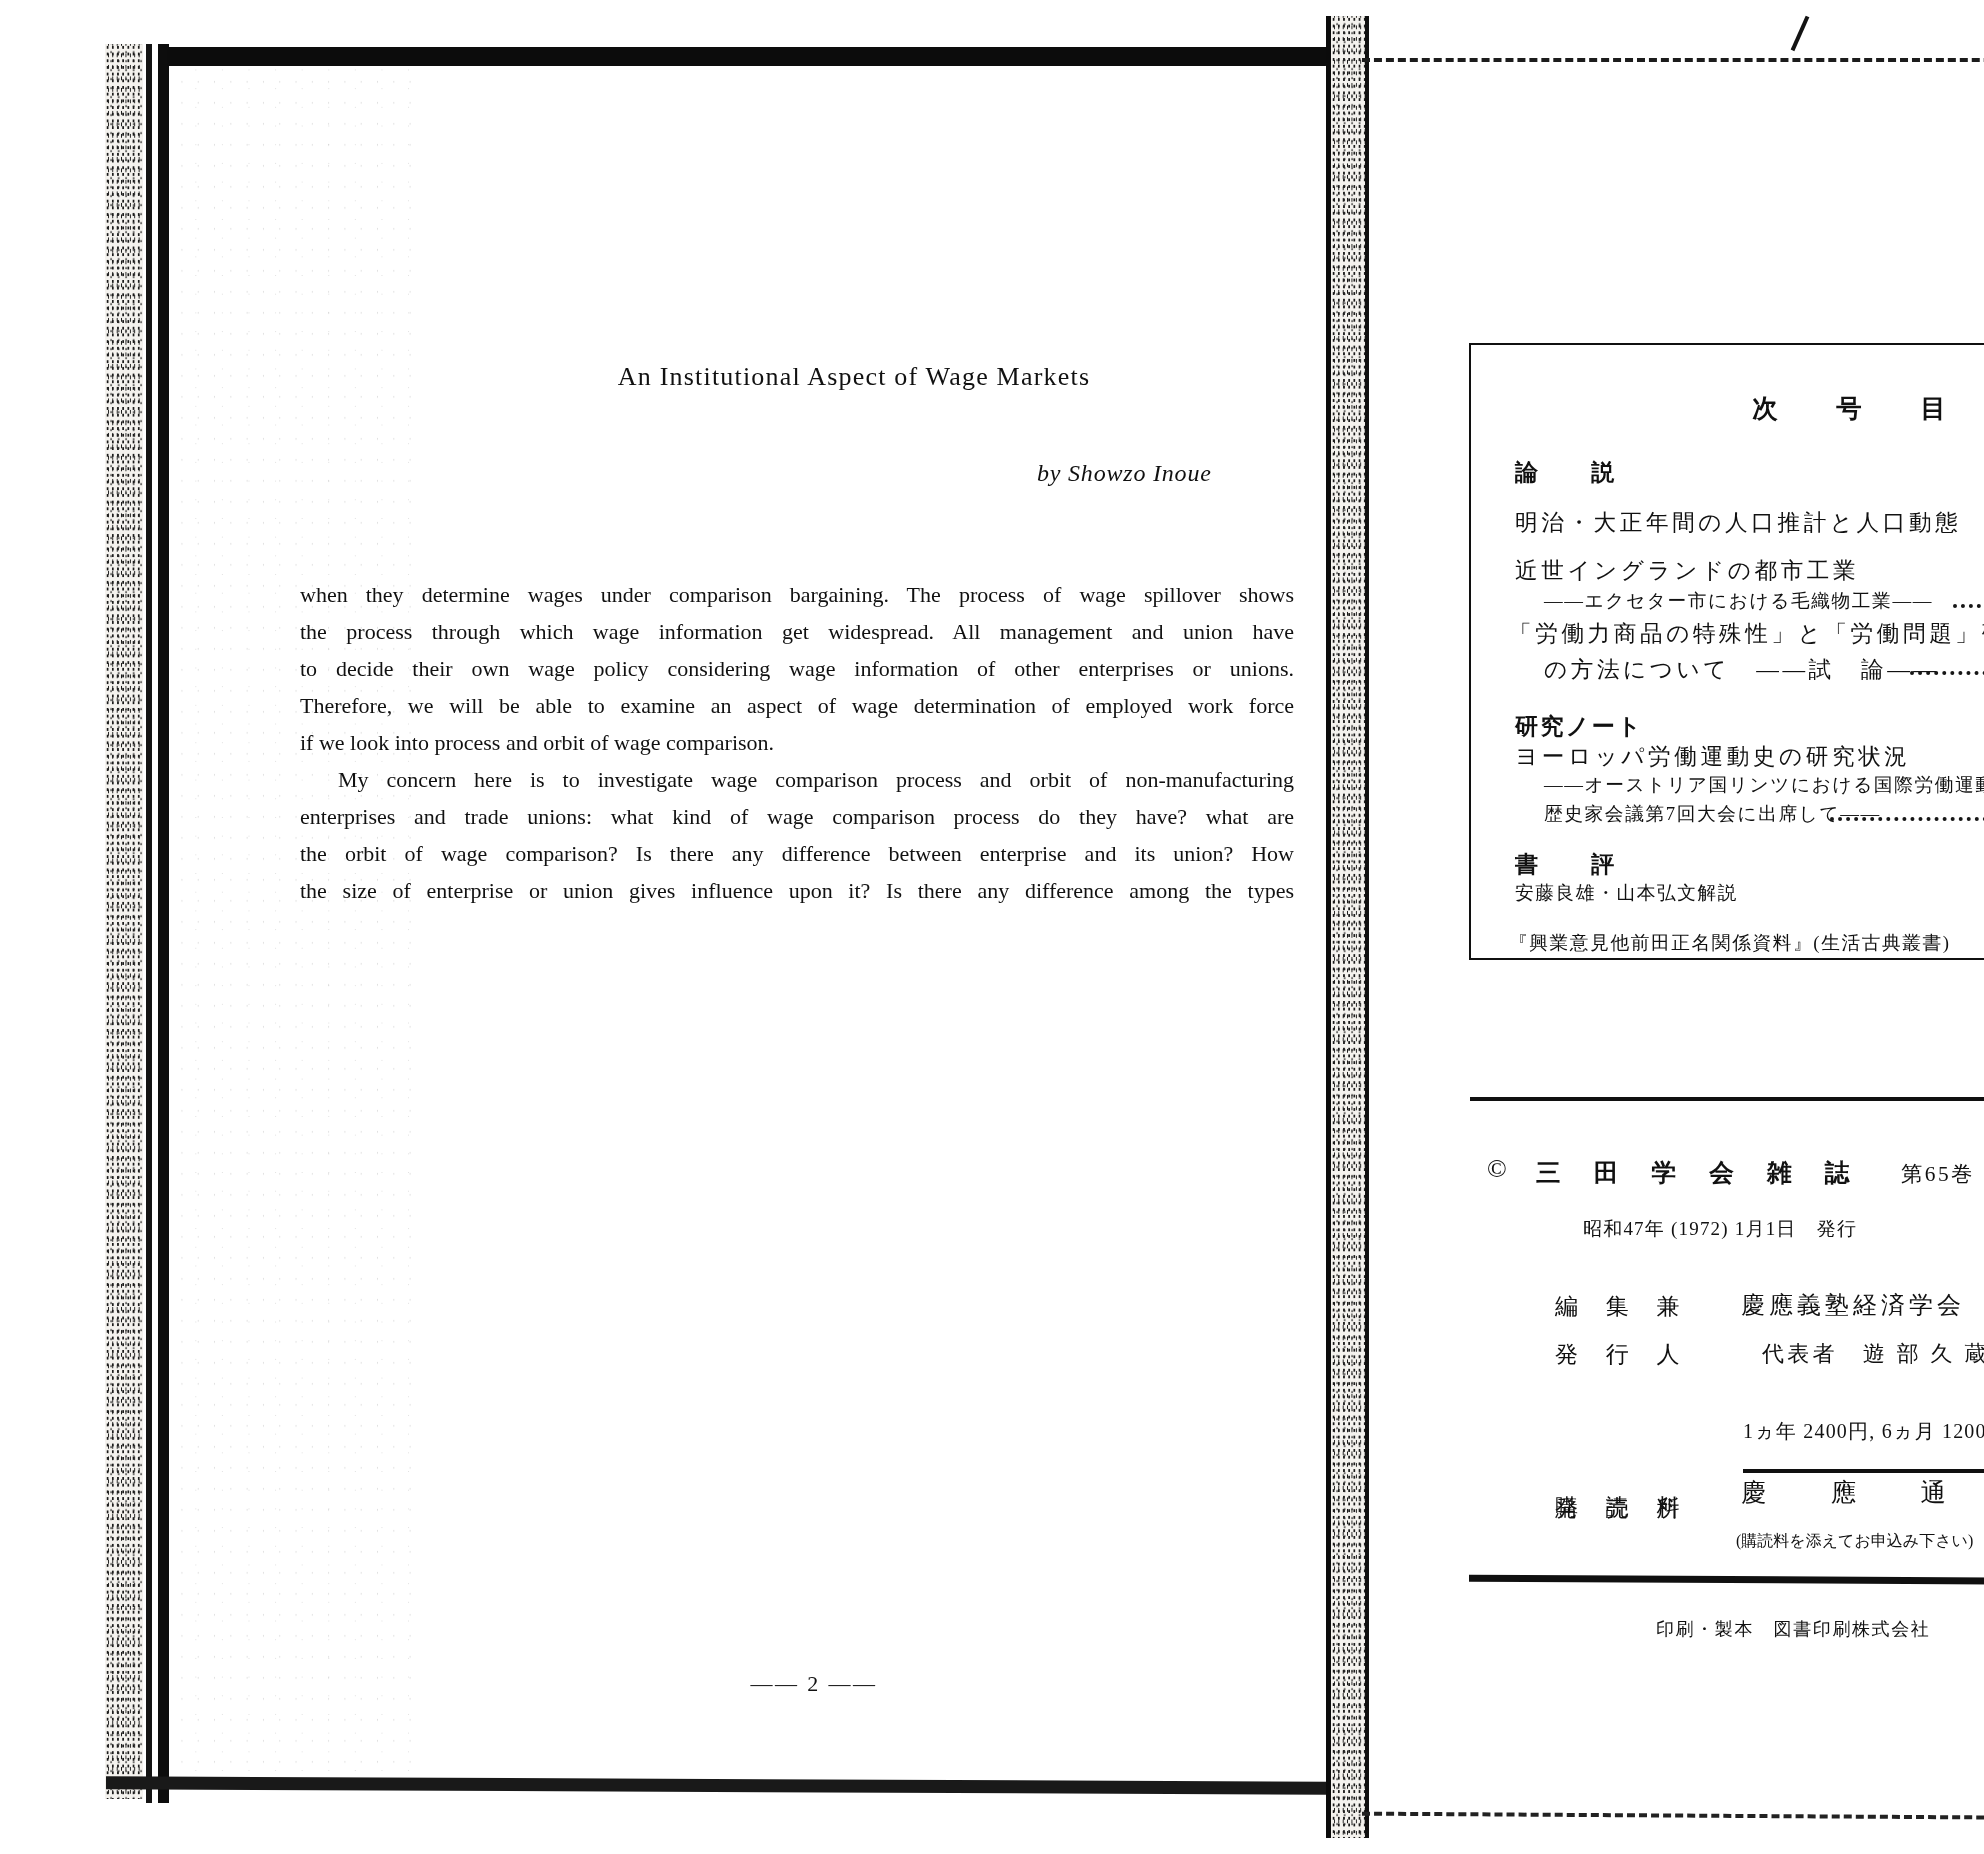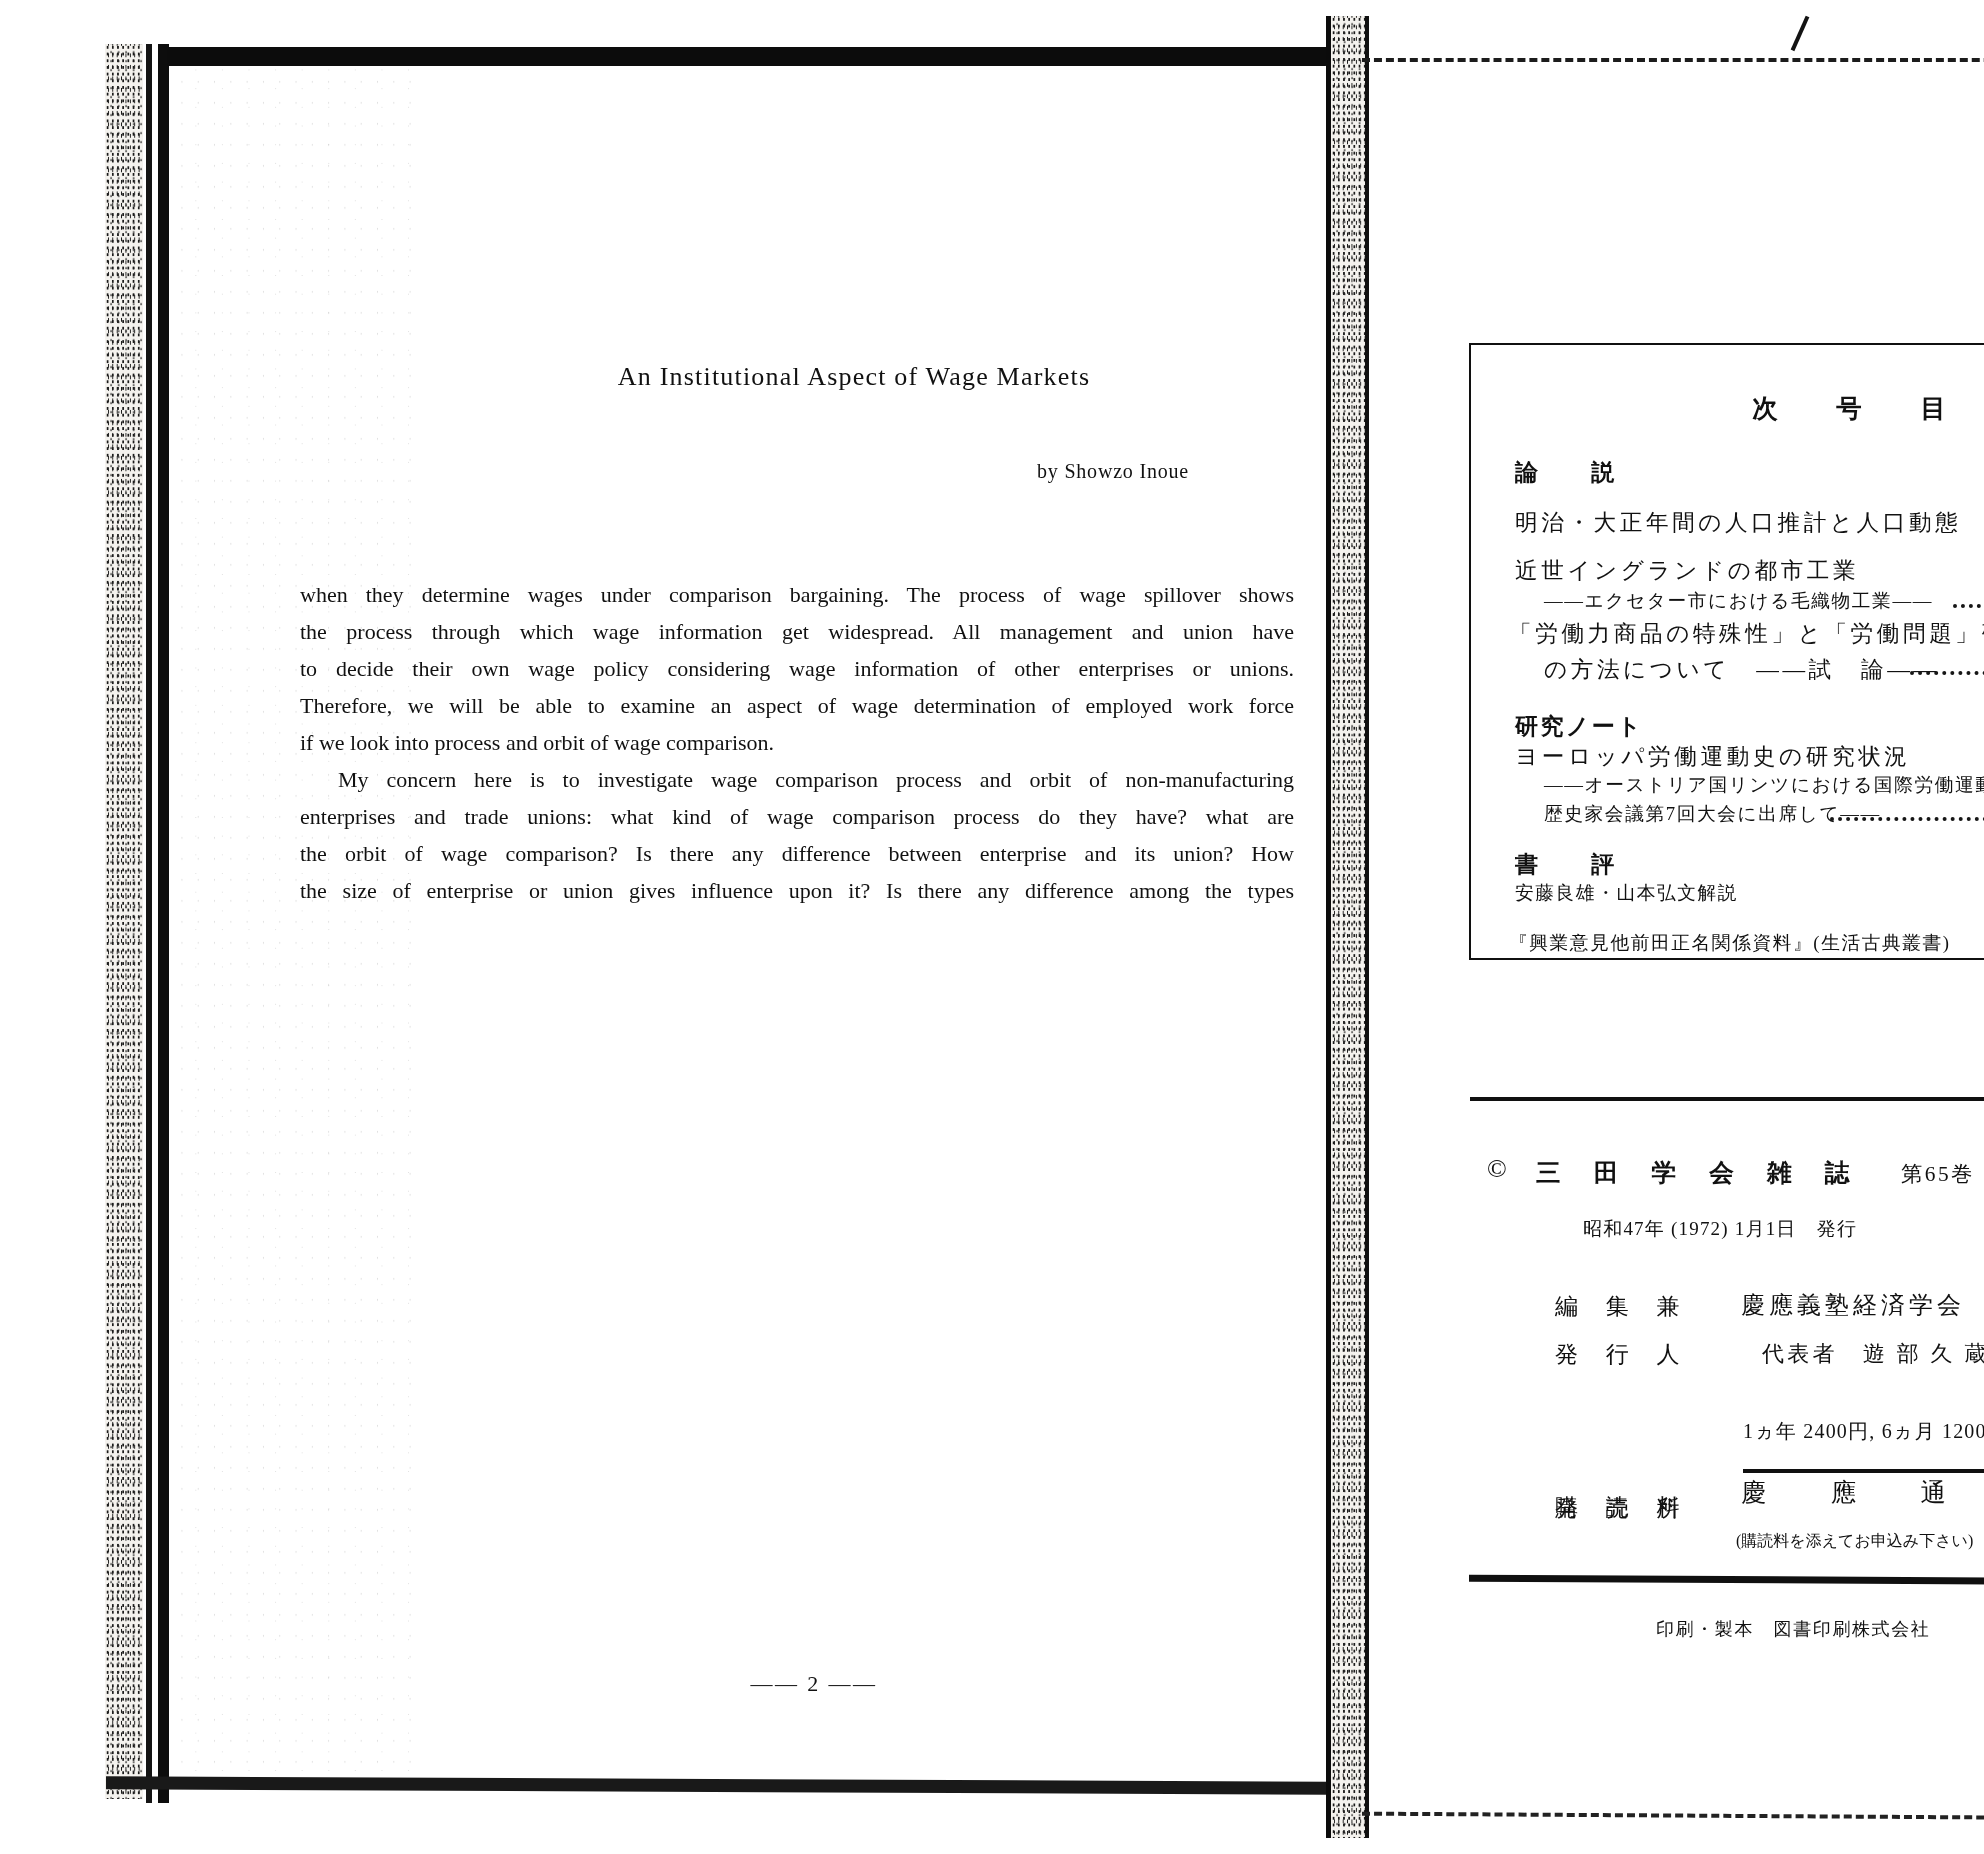--- a/index.html
+++ b/index.html
@@ -29,21 +29,21 @@
   }
   .gutter{
     border-left:5.6px solid #0b0b0b;
     border-right:4.8px solid #101010;
   }
   
   .article-title{
     font-size:26px;letter-spacing:1.2px;text-align:center;white-space:nowrap;
   }
   .article-byline{
-    font-size:20px;white-space:nowrap;letter-spacing:0.8px;
+    font-size:24px;font-style:italic;white-space:nowrap;letter-spacing:0.8px;
   }
   .body-copy{font-size:22px;line-height:37px;width:994px;}
   .pline{text-align:justify;text-align-last:justify;white-space:normal;}
   .pline-first{text-indent:38px;}
   .pline-last{text-align:left;text-align-last:left;}
   .page-number{font-size:22px;text-align:center;letter-spacing:2.4px;white-space:nowrap;}
   
   .toc-box{
     left:1469px;top:343px;width:861px;height:617px;
     border:2.8px solid #101010;box-sizing:border-box;background:transparent;

